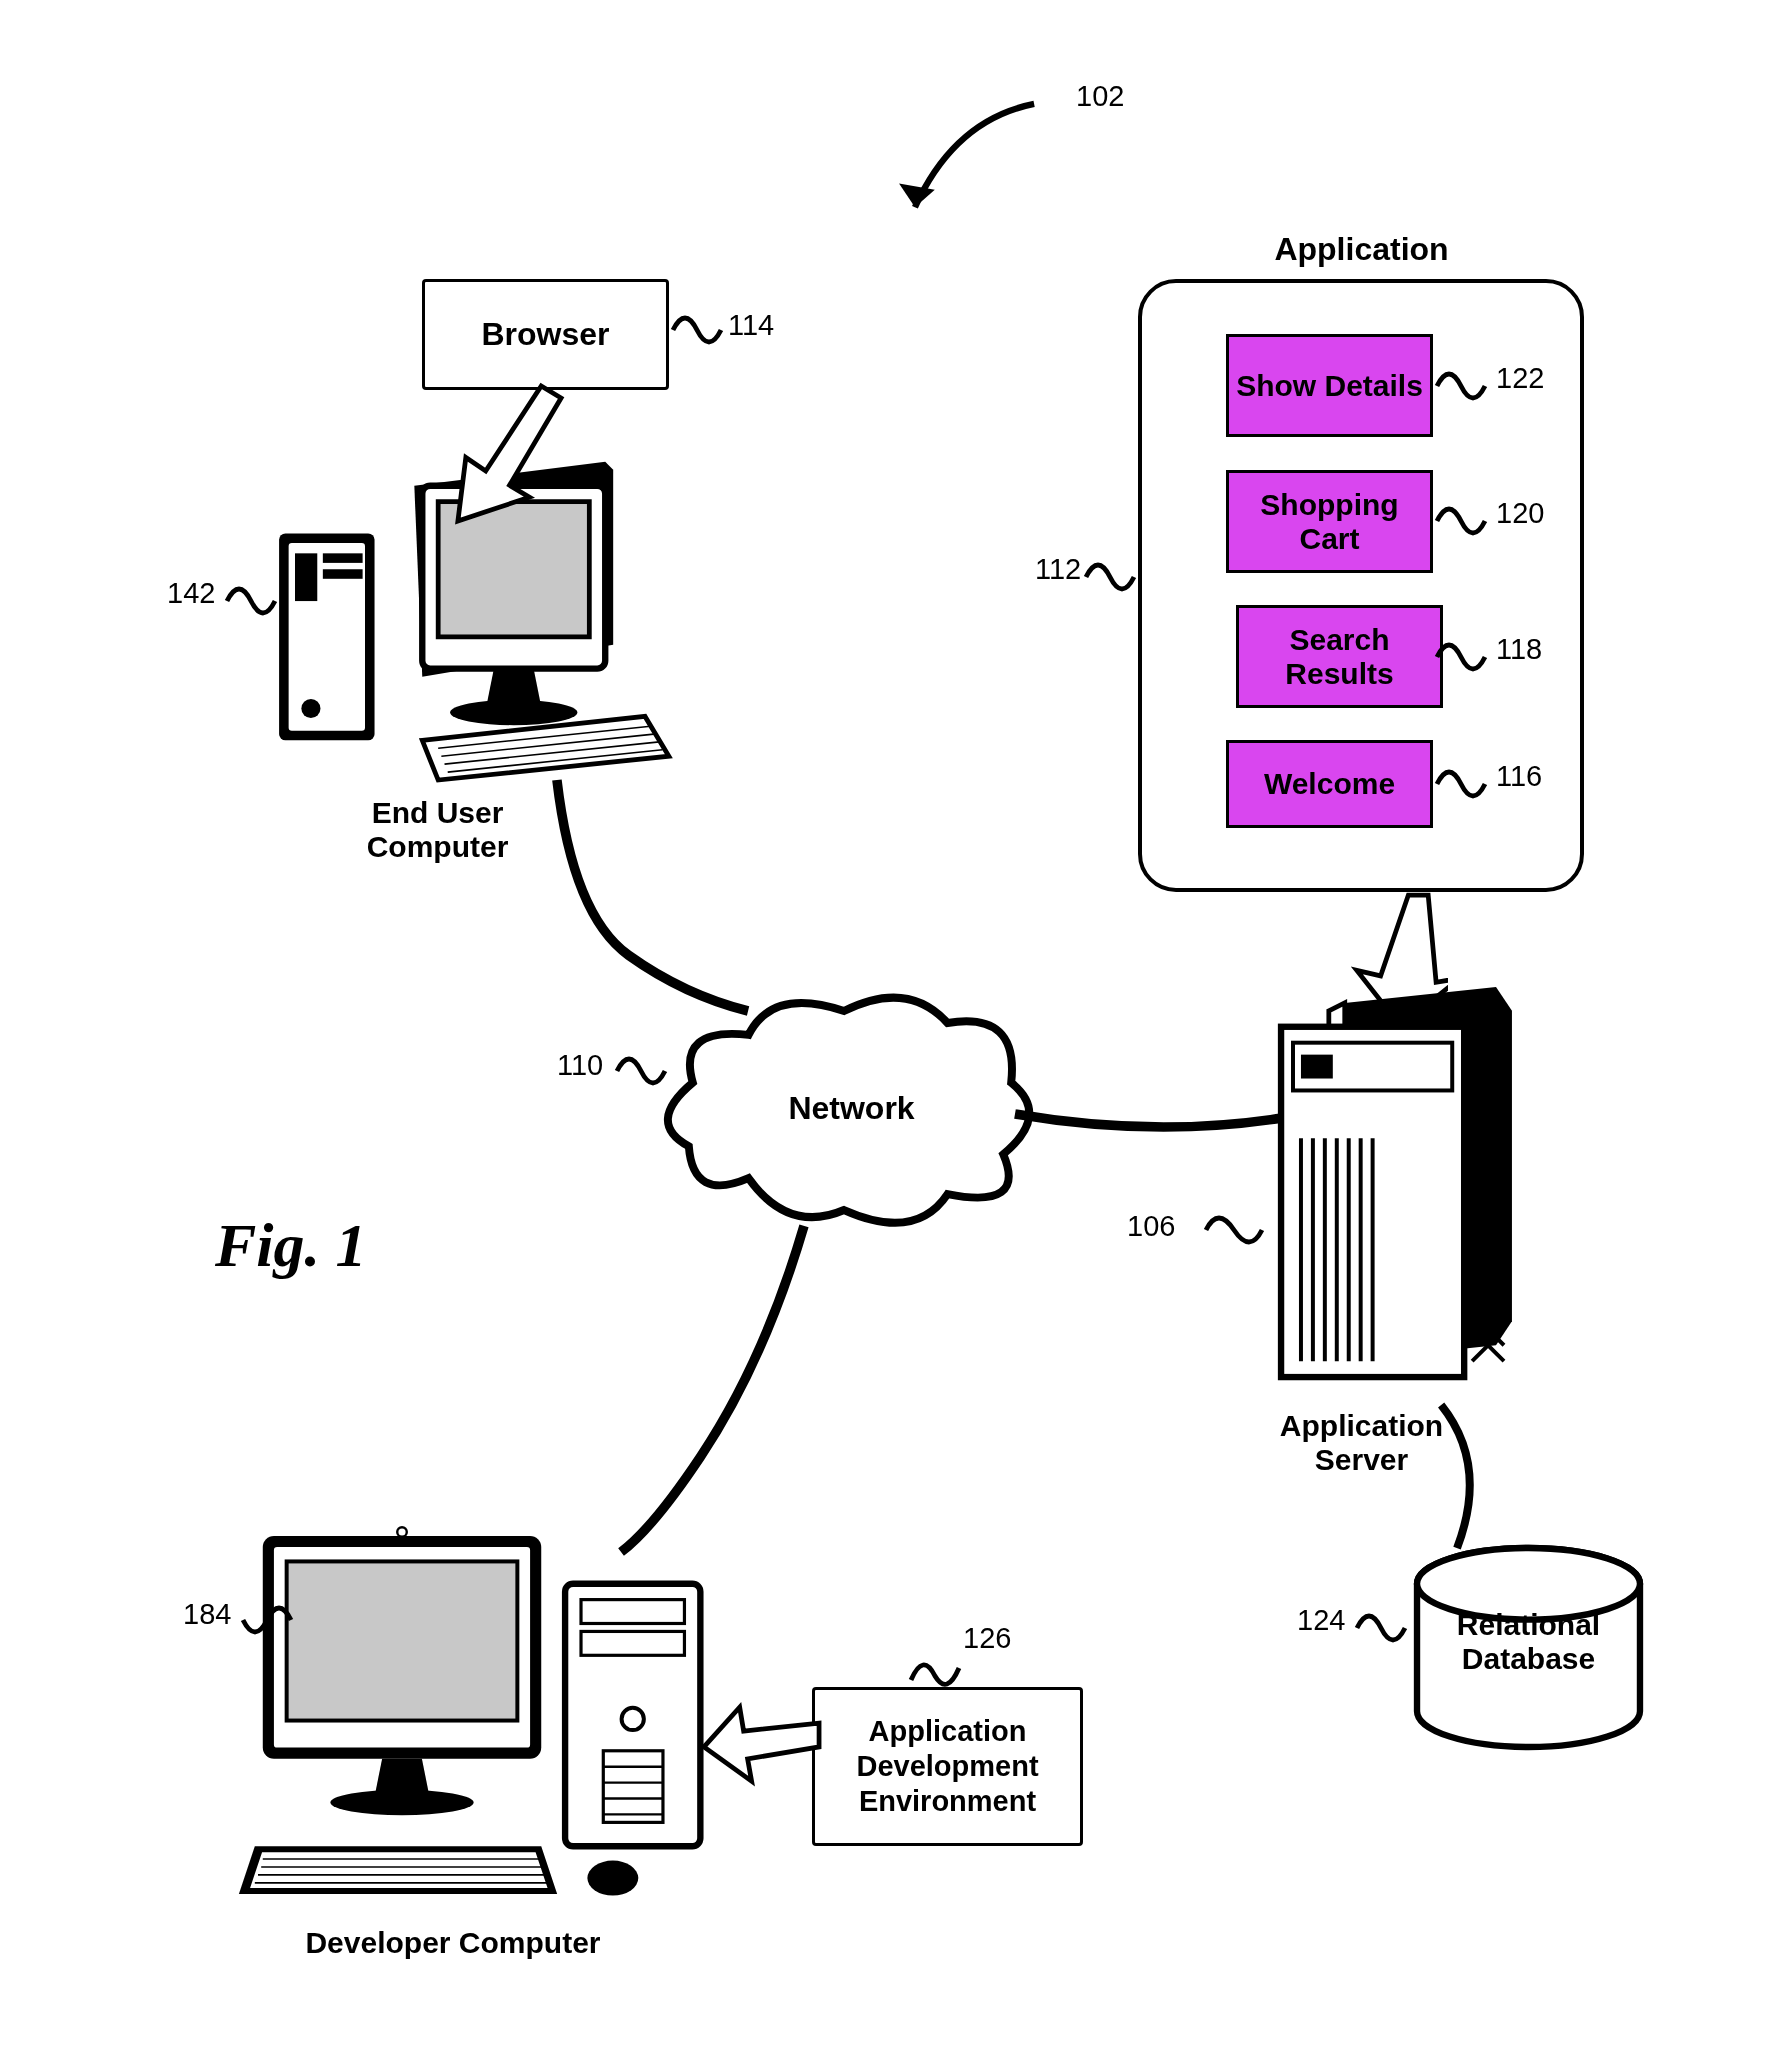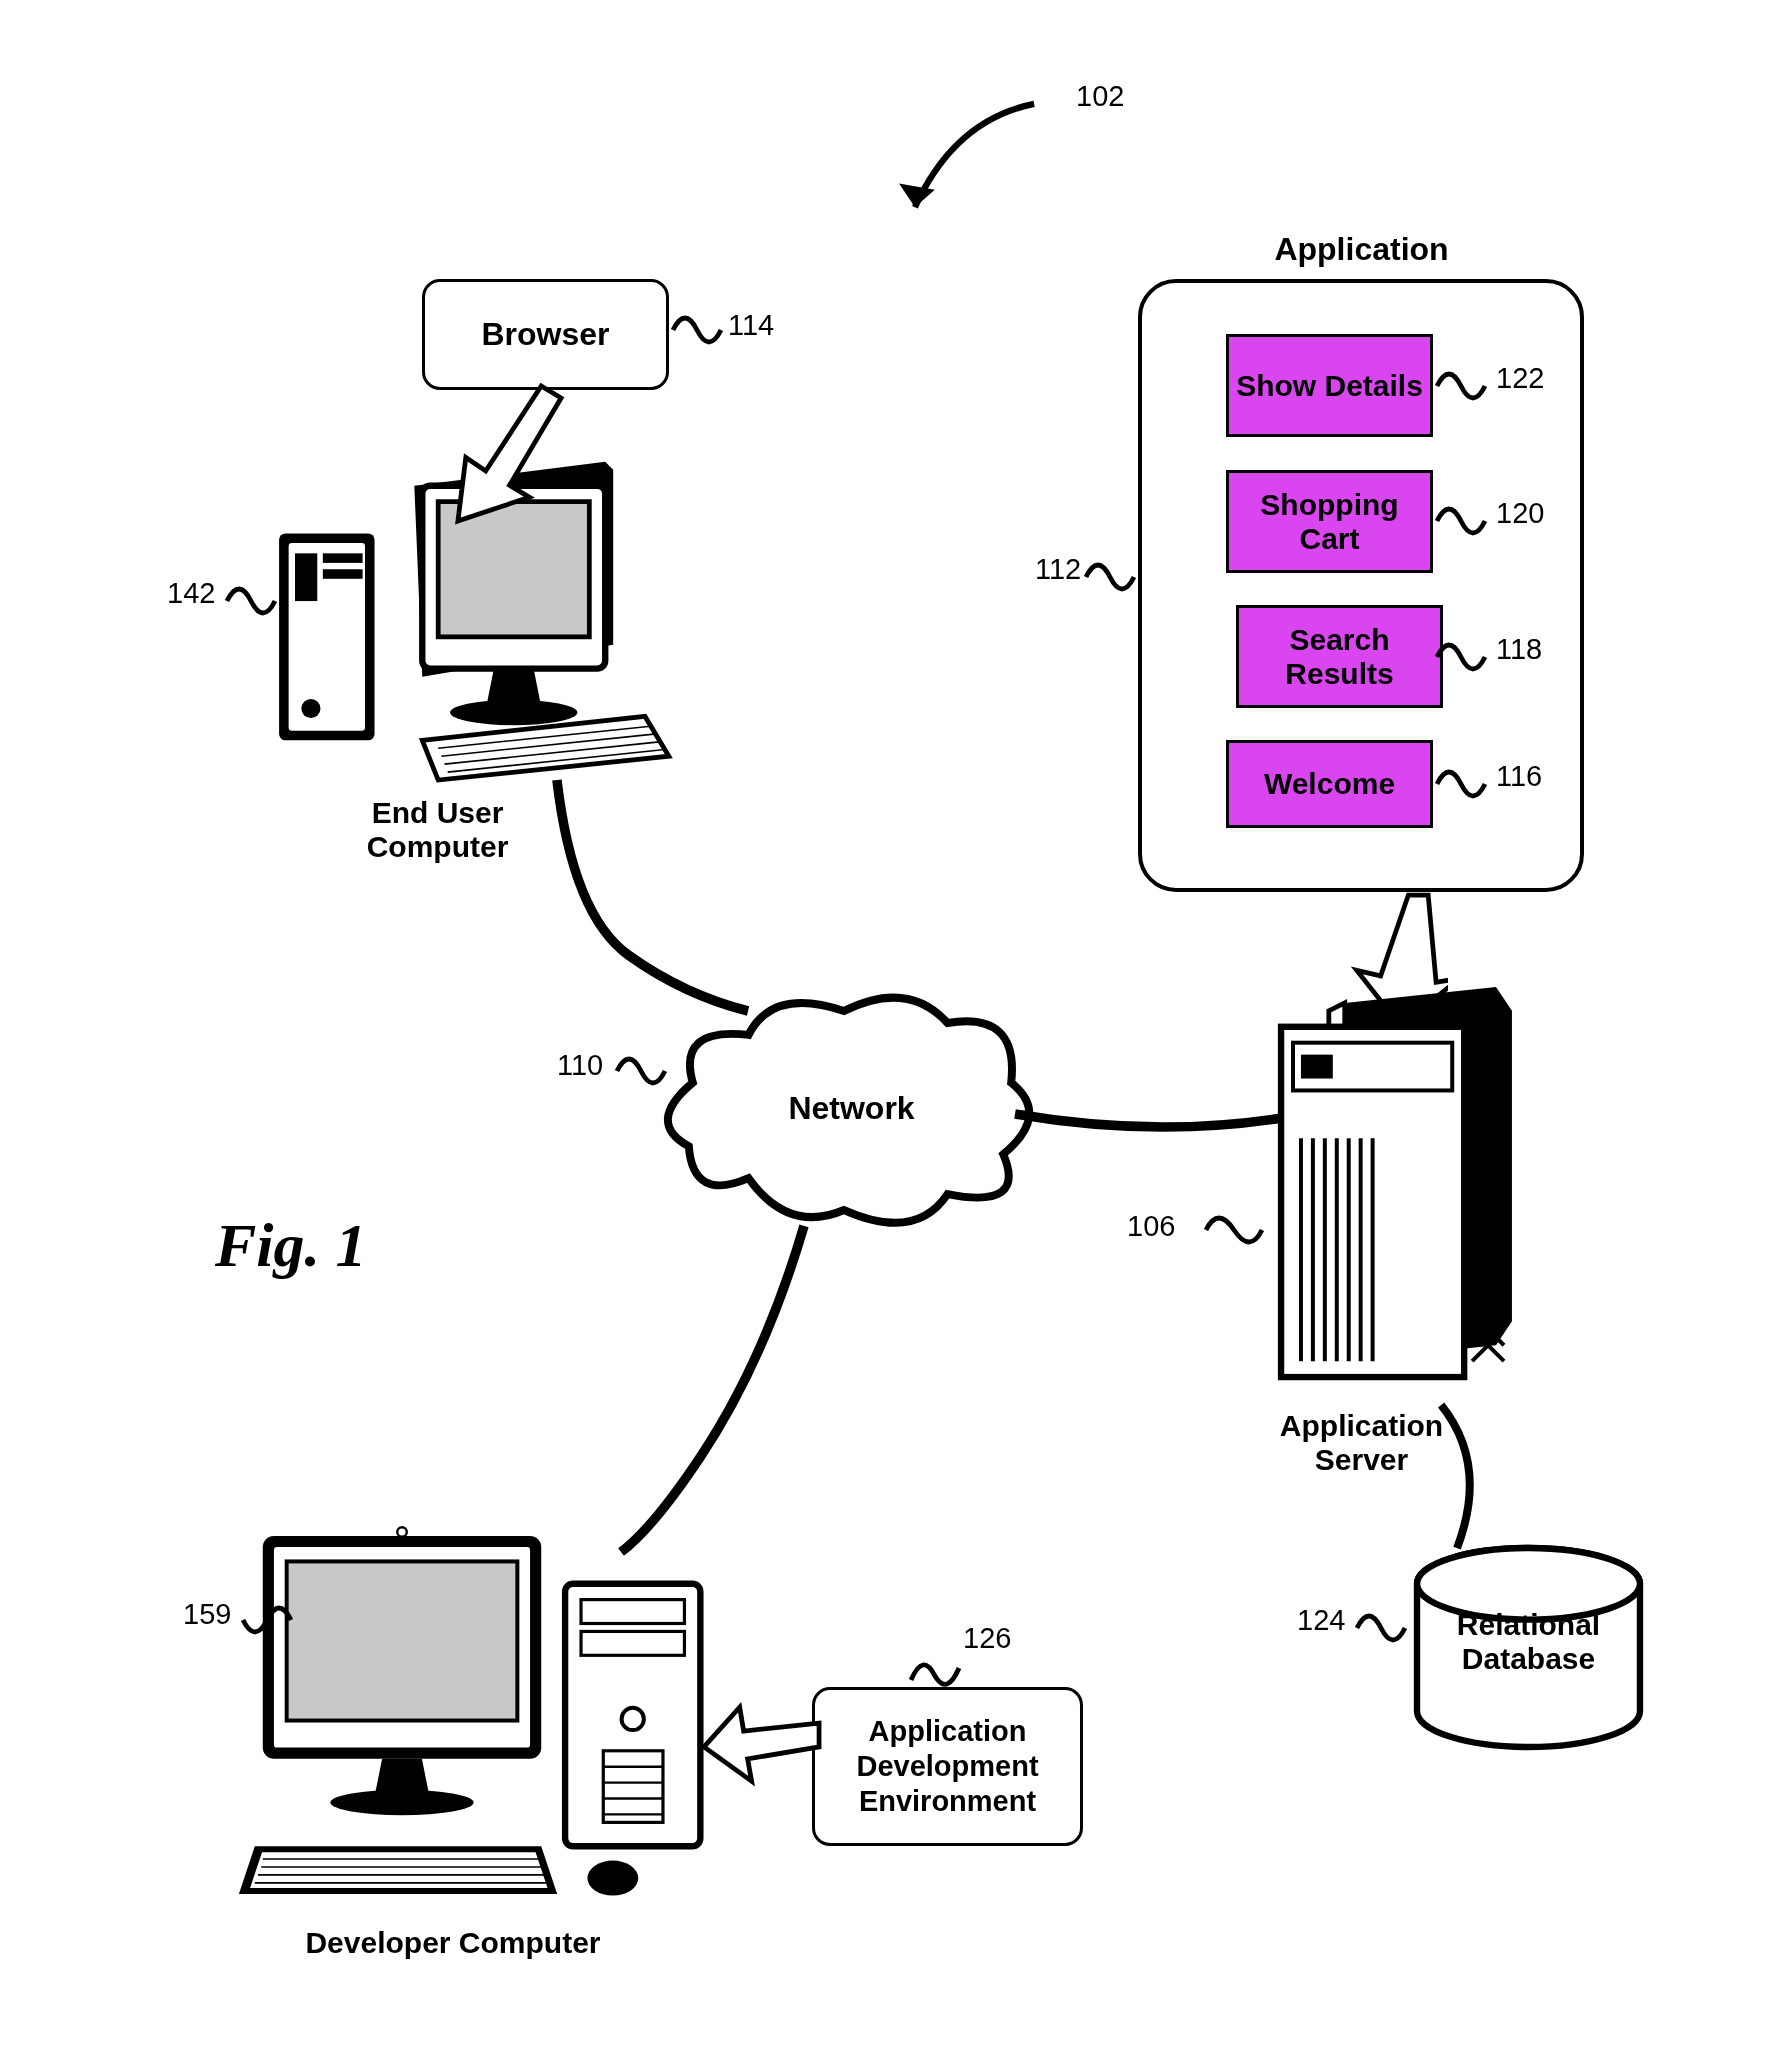--- a/index.html
+++ b/index.html
@@ -29,21 +29,21 @@
       background: #d946ef;
       display: flex;
       align-items: center;
       justify-content: center;
       text-align: center;
       font-weight: bold;
       position: absolute;
     }
     .callout {
       border: 3.2px solid #000;
-      border-radius: 18px;
+      border-radius: 4px;
       background: #fff;
       display: flex;
       align-items: center;
       justify-content: center;
       text-align: center;
       font-weight: bold;
       position: absolute;
     }
     .container-rounded {
       border: 4px solid #000;
@@ -265,21 +265,21 @@
     <line x1="40" y1="466" x2="412" y2="466"></line>
   </g>
 
   <ellipse cx="490" cy="460" rx="32" ry="22" fill="#000"></ellipse>
 </svg>
 <div class="label-text" style="left:302px; top:1926px; width:302px; font-size:30px;">Developer Computer</div>
 
 <svg style="position:absolute; left:239px; top:1592px; width:56px; height:56px;" viewBox="0 0 70 70" width="56" height="56">
   <path d="M 65 35 Q 50 5 35 35 Q 20 65 5 35" stroke="#000" stroke-width="6" fill="none"></path>
 </svg>
-<div class="ref-num" style="left:183px; top:1598px;">159</div>
+<div class="ref-num" style="left:183px; top:1598px;">184</div>
 
 <svg style="position:absolute; left:605px; top:1218px; width:223px; height:342px;" viewBox="0 0 280 430" width="223" height="342">
   <path d="M 250 10 Q 200 180 120 300 Q 60 390 20 420" stroke="#000" stroke-width="12" fill="none"></path>
 </svg>
 
 <div class="callout" style="left:812px; top:1687px; width:271px; height:159px; font-size:29px; line-height:1.2;">
   <span>Application Development Environment</span>
 </div>
 <svg style="position:absolute; left:700px; top:1695px; width:127px; height:96px;" viewBox="0 0 160 120" width="127" height="96">
   <path d="M 150 35 L 150 65 L 60 80 L 65 108 L 5 65 L 50 15 L 55 45 Z" fill="#fff" stroke="#000" stroke-width="6"></path>

